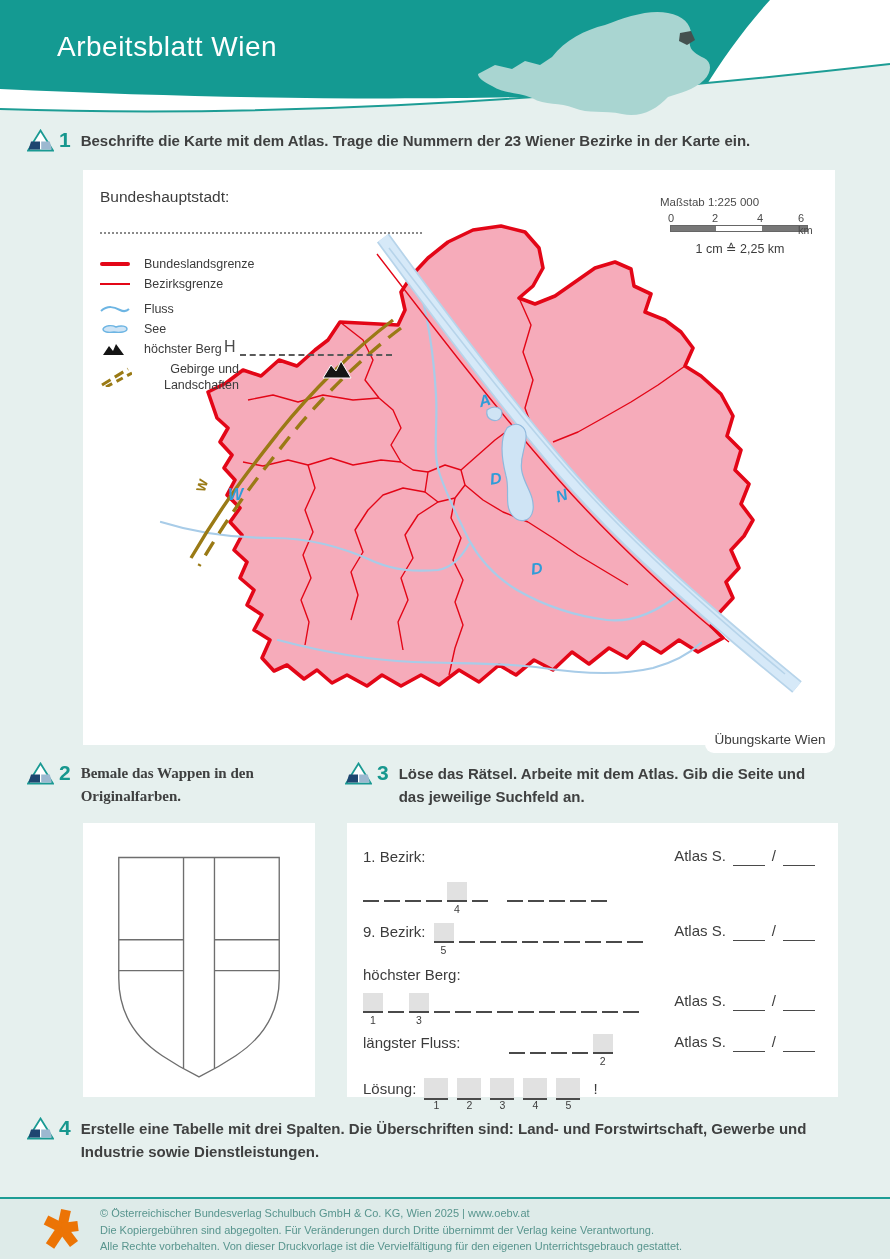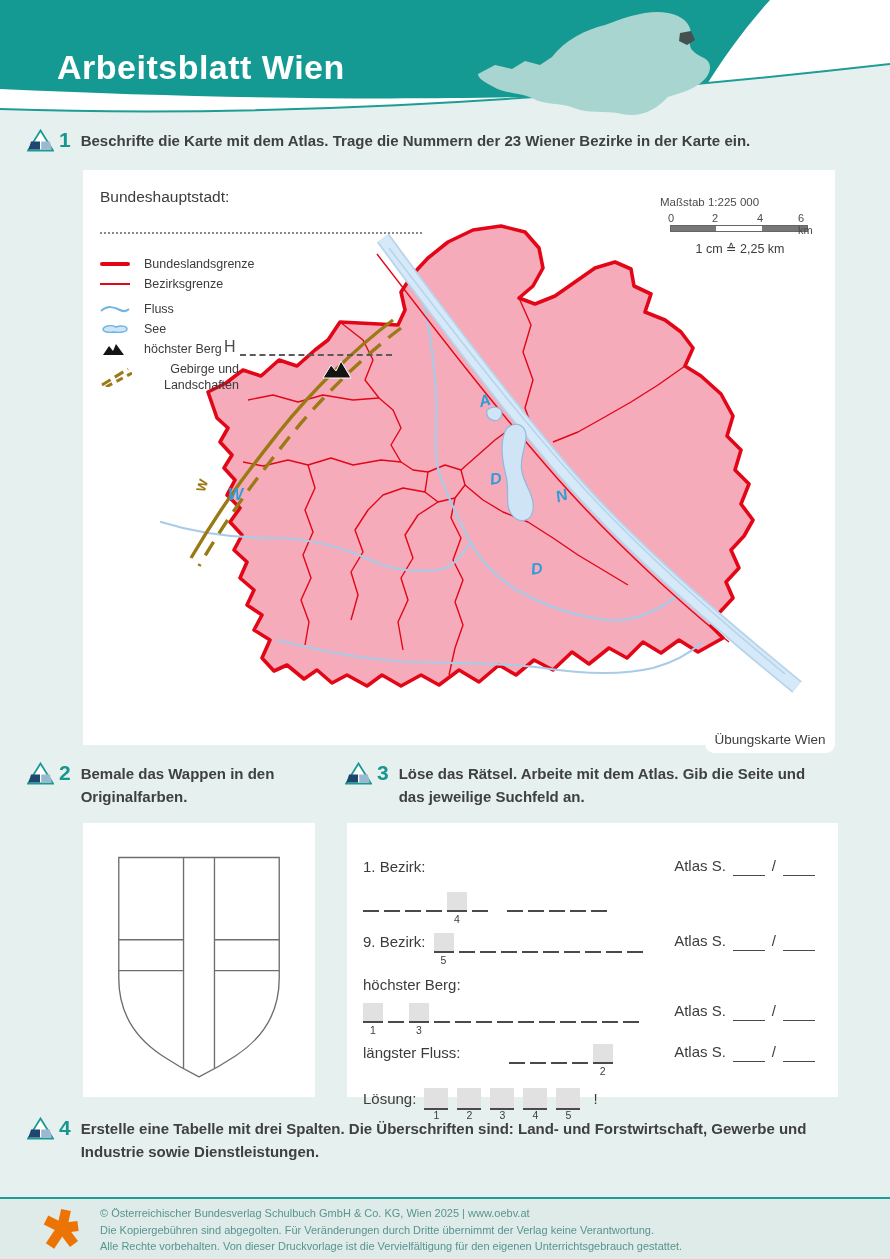--- a/index.html
+++ b/index.html
@@ -1,20 +1,20 @@
 <!DOCTYPE html>
 <html lang="de"><head>
 <meta charset="utf-8">
 <style>
   html,body{margin:0;padding:0;background:#cfd8d7;}
   .page{position:relative;width:890px;height:1259px;margin:0 auto;background:#e6f0ee;
         font-family:"Liberation Sans","DejaVu Sans",sans-serif;color:#3c3c3c;overflow:hidden;}
   
   .header{position:absolute;top:0;left:0;width:890px;height:132px;}
-  .page-title{position:absolute;top:48px;left:57px;font-size:34px;font-weight:700;
+  .page-title{position:absolute;top:31px;left:57px;font-size:28px;font-weight:400;
               color:#ffffff;letter-spacing:.5px;}
   
   .task{position:absolute;display:flex;align-items:flex-start;}
   .task .num{color:#17978e;font-weight:700;font-size:21px;line-height:22px;margin:0 10px 0 5px;}
   .task .txt{font-weight:700;font-size:15px;line-height:1.55;color:#3f4040;}
   
   .white-box{position:absolute;background:#ffffff;}
   
   .bhs-label{position:absolute;left:100px;top:188px;font-size:15.5px;}
   .dotline{position:absolute;left:100px;top:218px;width:322px;height:14px;
@@ -35,21 +35,21 @@
   .seg-dark{background:#777;}
   .seg-light{background:#fff;}
   .scale-eq{margin-top:9px;text-align:center;font-size:12.5px;color:#3c3c3c;}
   .map-letter{position:absolute;font-weight:700;font-style:italic;font-size:16px;color:#2f9cd8;}
   .map-letter.brown{color:#9a7a15;font-style:normal;font-size:13px;}
   .caption-pill{position:absolute;left:705px;top:726px;width:130px;height:27px;background:#fff;
                 border-radius:9px;display:flex;align-items:center;justify-content:center;
                 font-size:13.5px;color:#3c3c3c;}
   
   .riddle{position:absolute;left:347px;top:823px;width:491px;height:274px;background:#fff;
-          padding:33px 16px 0 16px;box-sizing:border-box;font-size:15px;}
+          padding:23px 16px 0 16px;box-sizing:border-box;font-size:15px;}
   .r-row{position:relative;display:flex;align-items:flex-end;width:100%;}
   .r-row .lbl{margin-right:8px;white-space:nowrap;line-height:22px;}
   .cells{display:flex;align-items:flex-end;}
   .cell{position:relative;display:inline-block;width:16px;height:20px;margin-right:5px;
         border-bottom:2px solid #4a4a4a;}
   .cell.box{width:20px;height:18px;background:#e1e1e1;}
   .cell.box i{position:absolute;left:50%;top:21px;transform:translateX(-50%);
               font-style:normal;font-size:10.5px;color:#3c3c3c;}
   .grp-gap{display:inline-block;width:14px;}
   .atlas{position:absolute;right:0;bottom:2px;display:flex;align-items:flex-end;white-space:nowrap;line-height:20px;}
@@ -246,21 +246,21 @@
 
   <div class="caption-pill">Übungskarte Wien</div>
 
   <div class="task" style="left:27px;top:762px;width:280px;">
     <svg width="27" height="23" viewBox="0 0 27 23">
       <path d="M13.5,1.5 L26,21.5 L1,21.5 Z" fill="#ffffff" stroke="#1a9a93" stroke-width="1.8"></path>
       <polygon points="4,12.5 13,12.5 13,20.5 1.5,20.5" fill="#1f4670"></polygon>
       <polygon points="14.2,12.5 22.8,12.5 24.8,20.5 14.2,20.5" fill="#9cb8d0"></polygon>
     </svg>
     <span class="num">2</span>
-    <span class="txt" style="width:200px;">Bemale das Wappen in den Originalfarben.</span>
+    <span class="txt" style="width:200px;font-family:Liberation Serif, serif;">Bemale das Wappen in den Originalfarben.</span>
   </div>
 
   <div class="task" style="left:345px;top:762px;width:500px;">
     <svg width="27" height="23" viewBox="0 0 27 23">
       <path d="M13.5,1.5 L26,21.5 L1,21.5 Z" fill="#ffffff" stroke="#1a9a93" stroke-width="1.8"></path>
       <polygon points="4,12.5 13,12.5 13,20.5 1.5,20.5" fill="#1f4670"></polygon>
       <polygon points="14.2,12.5 22.8,12.5 24.8,20.5 14.2,20.5" fill="#9cb8d0"></polygon>
     </svg>
     <span class="num">3</span>
     <span class="txt" style="width:430px;">Löse das Rätsel. Arbeite mit dem Atlas. Gib die Seite und das jeweilige Suchfeld an.</span>

